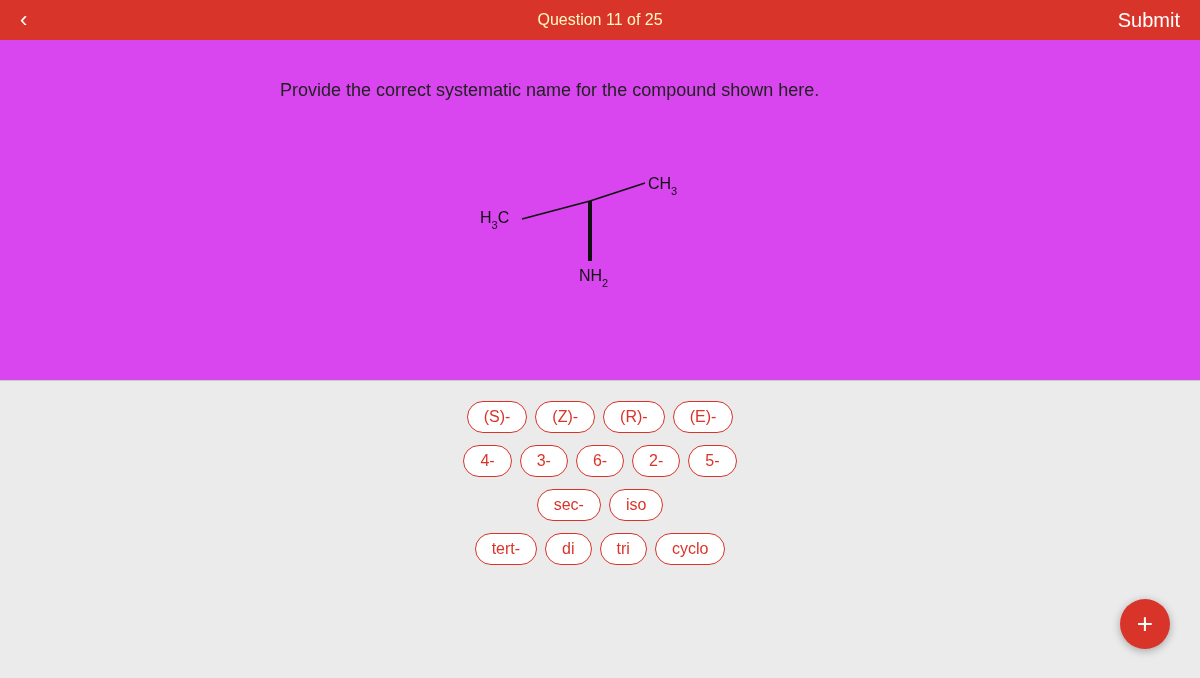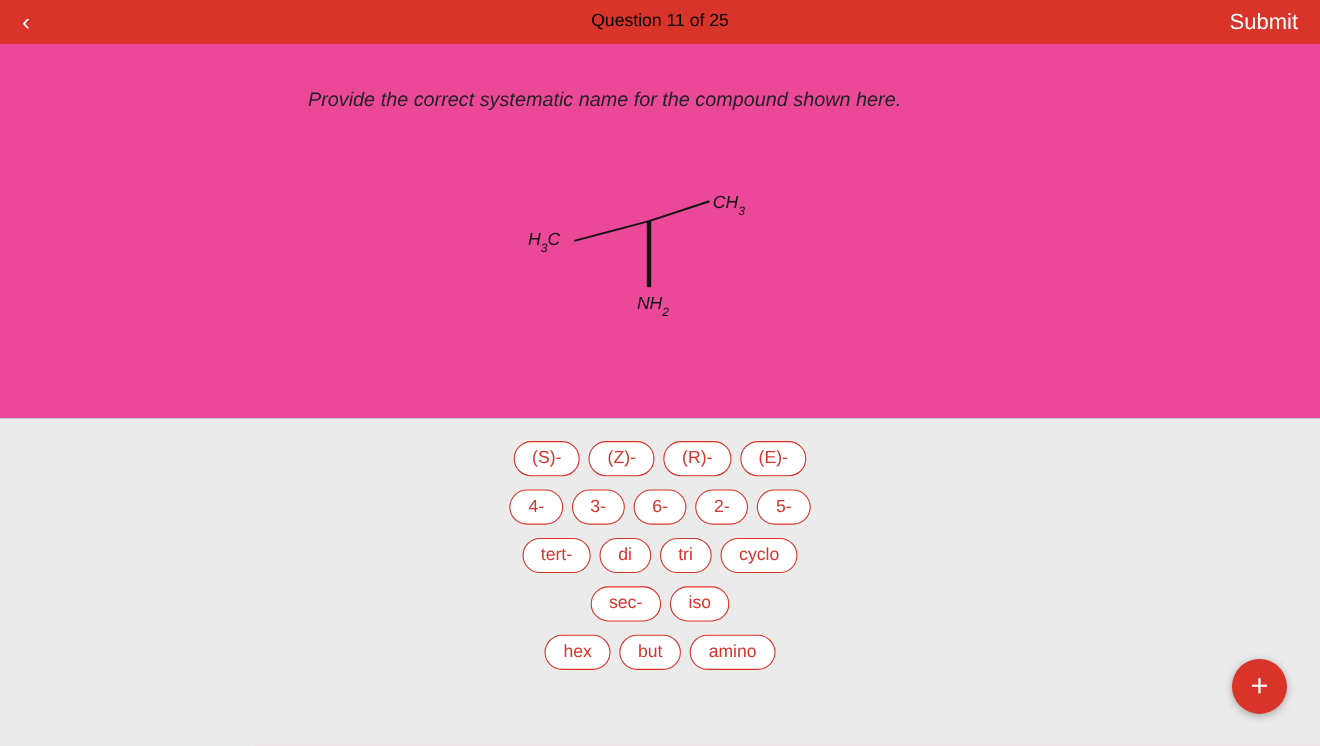--- a/index.html
+++ b/index.html
@@ -8,45 +8,44 @@
     
     .header {
       background: #d9342a;
       height: 40px;
       display: flex;
       align-items: center;
       justify-content: center;
       position: relative;
     }
     .header-title {
-      color: #000000;
+      color: #fef9c3;
       font-size: 16px;
     }
     .header-back {
       position: absolute;
       left: 20px;
       color: white;
       font-size: 22px;
       cursor: pointer;
       font-weight: 300;
     }
     .header-submit {
       position: absolute;
       right: 20px;
       color: white;
       font-size: 20px;
       cursor: pointer;
     }
 
     
     .question-area {
-      background: #ec4899;
+      background: #d946ef;
       padding: 40px 280px 40px;
       min-height: 340px;
-      font-style: italic;
     }
     .question-text {
       font-size: 18px;
       color: #222;
       margin-bottom: 30px;
     }
 
     
     .structure-area {
       display: flex;
@@ -153,32 +152,27 @@
 
   <div class="token-row">
     <div class="token">4-</div>
     <div class="token">3-</div>
     <div class="token">6-</div>
     <div class="token">2-</div>
     <div class="token">5-</div>
   </div>
 
   <div class="token-row">
+    <div class="token">sec-</div>
+    <div class="token">iso</div>
+  </div>
+
+  <div class="token-row">
     <div class="token">tert-</div>
     <div class="token">di</div>
     <div class="token">tri</div>
     <div class="token">cyclo</div>
   </div>
 
-  <div class="token-row">
-    <div class="token">sec-</div>
-    <div class="token">iso</div>
-  </div>
-
-  <div class="token-row">
-    <div class="token">hex</div>
-    <div class="token">but</div>
-    <div class="token">amino</div>
-  </div>
 
 
   <div class="fab-button">+</div>
 </div>
 
 </body></html>

